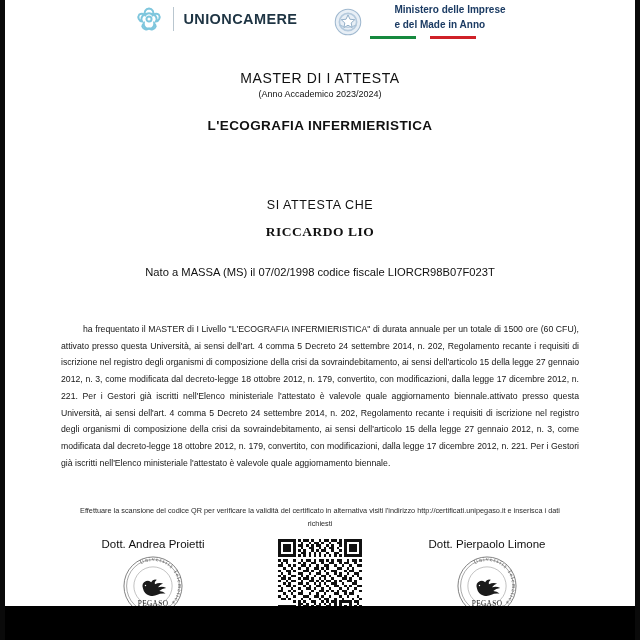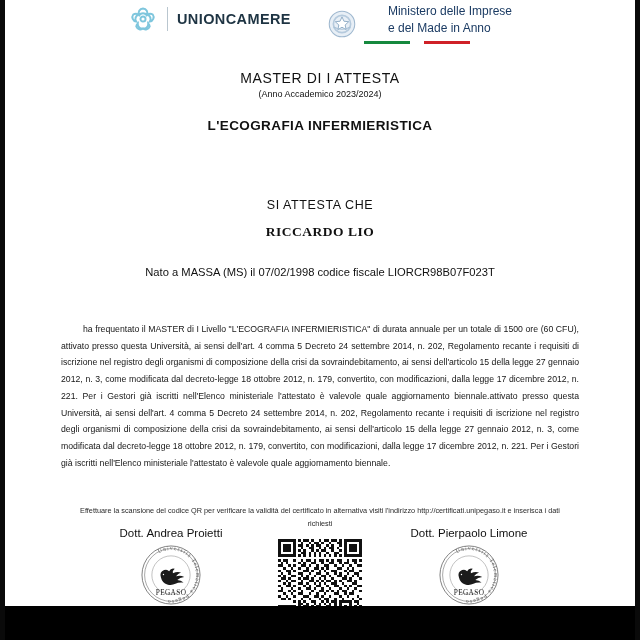--- a/index.html
+++ b/index.html
@@ -66,22 +66,22 @@
   }
 
   .logo-ministero {
     display: flex;
     align-items: center;
     gap: 7px;
   }
   .min-emblem { width: 30px; height: 30px; display: block; }
   .min-textblock { display: flex; flex-direction: column; gap: 2px; }
   .min-line {
-    font-size: 12px;
-    font-weight: 400;
+    font-size: 10px;
+    font-weight: 700;
     color: #1b3b63;
     line-height: 1.25;
     white-space: nowrap;
     padding-left: 24px;
   }
   .min-bars {
     display: flex;
     gap: 14px;
     margin-top: 3px;
   }
@@ -166,25 +166,25 @@
     width: 84px;
     height: 84px;
     display: block;
   }
 
   
   .signatures {
     position: absolute;
     left: 0;
     right: 0;
-    bottom: 13px;
+    bottom: 2px;
     height: 66px;
     display: flex;
     justify-content: space-between;
-    padding: 0 66px;
+    padding: 0 48px;
     pointer-events: none;
   }
   .sig-col {
     width: 200px;
     text-align: center;
     pointer-events: auto;
   }
   .sig-name {
     font-size: 11.5px;
     color: #111;

